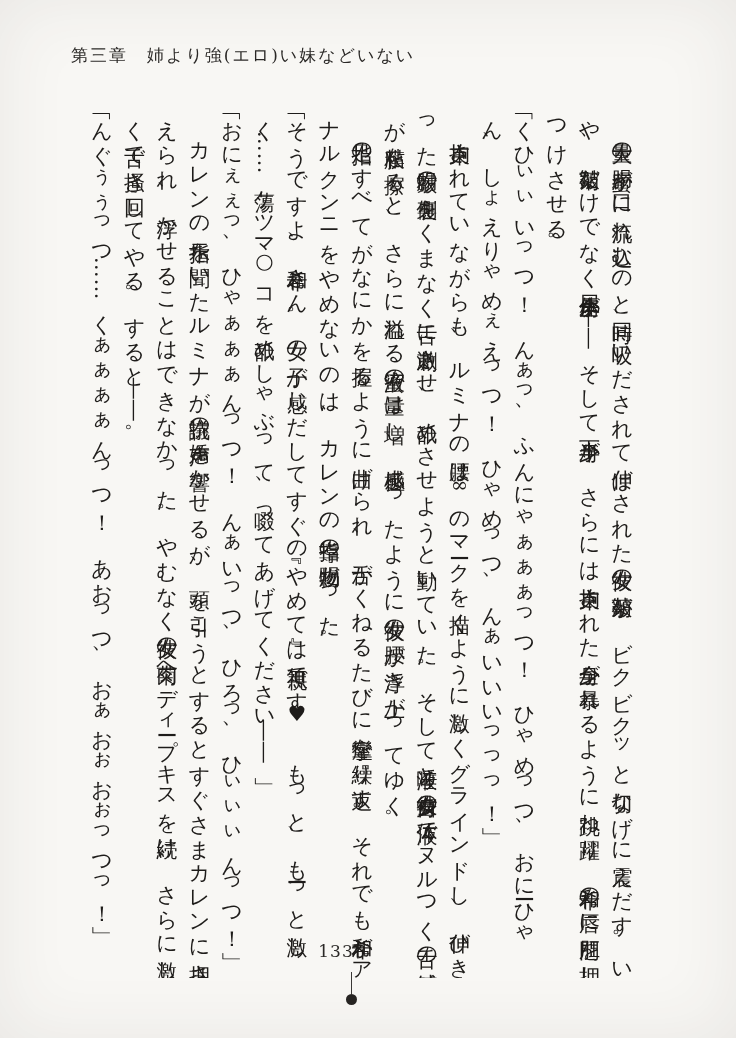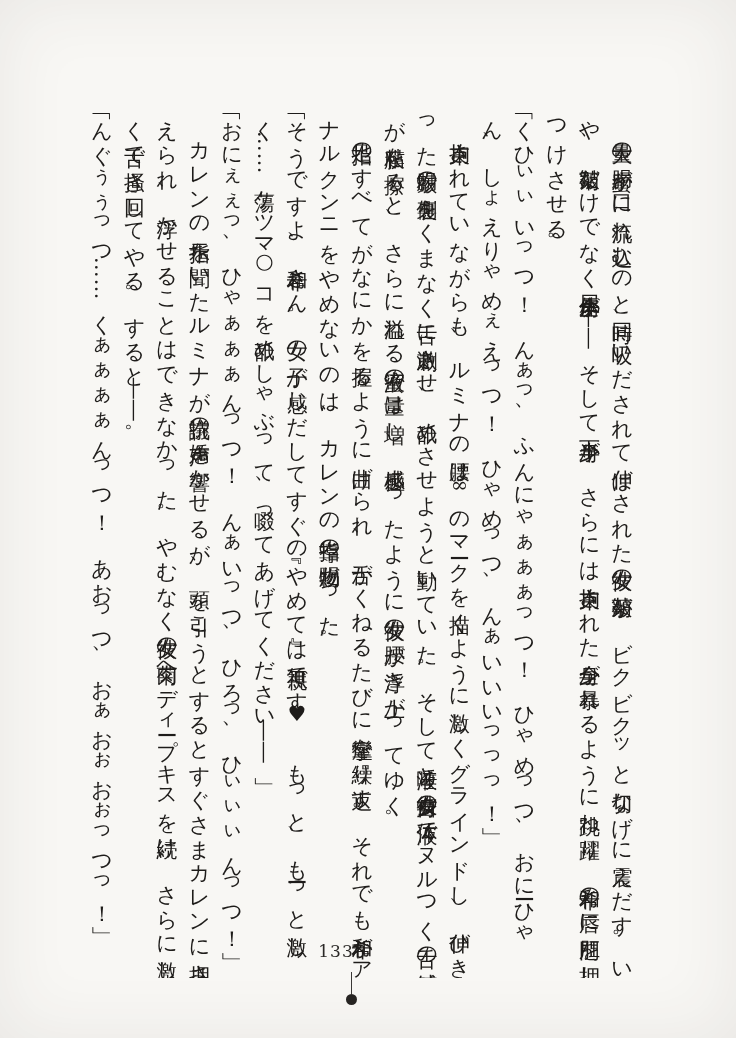--- a/index.html
+++ b/index.html
@@ -54,20 +54,21 @@
     width:11px;height:11px;
     border-radius:50%;
     background:#262422;
   }
 </style>
 </head>
 <body>
 
 <div class="page">
 
+  <div class="running-head">第三章　姉より強(エロ)い妹などいない</div>
 
   <div class="body-text">
     <p class="para indent">大量の腸蜜が口に流れ込むのと同時、吸いだされて伸ばされた彼女の菊皺が、ビクビクッと切なげに震えだす。いや、菊皺だけでなく尻房全体が――そして下半身が、さらには拘束された全身が暴れるように跳ね躍り、和希の唇に肛門を押しつけさせる。</p>
     <p class="para">「くひぃぃいっつ！　んぁっ、ふんにゃぁぁぁっつ！　ひゃめっつ、おにーひゃん、しょえりゃめぇえっつ！　ひゃめっつ、んぁいいいっっっ！」</p>
     <p class="para indent">拘束されていながらも、ルミナの腰は∞のマークを描くように激しくグラインドし、伸びきった腸皺の裏側をくまなく舌に刺激させ、舐めさせようと動いていた。そして唾液と彼女自身の体液でヌルつく舌の感触が粘膜を擦ると、さらに溢れる蜜液の量は増し、感極まったように彼女の腰が浮き上がってゆく。</p>
     <p class="para indent">足指のすべてがなにかを握るように曲げられ、舌がくねるたびに痙攣を繰り返す。それでも和希がアナルクンニをやめないのは、カレンの指導の賜物だった。</p>
     <p class="para">「そうですよ、和希さん。女の子が感じだしてすぐの『やめて』は無視です♥　もっと、もーっと激しく……蕩ケツマ○コを舐めしゃぶって、啜ってあげてください――」</p>
     <p class="para">「おにぇぇっ、ひゃぁぁぁんっつ！　んぁいっつ、ひろっ、ひぃぃぃんっつ！」</p>
     <p class="para indent">カレンの指示を聞いたルミナが抗議の嬌声を響かせるが、頭を引こうとするとすぐさまカレンに押さえられ、浮かせることはできなかった。やむなく彼女の菊肉へディープキスを続け、さらに激しく舌で掻き回してやる。すると――。</p>
     <p class="para">「んぐぅぅっつ……くぁぁぁぁんっつ！　あおっつ、おぁおぉおぉっつっ！」</p>

